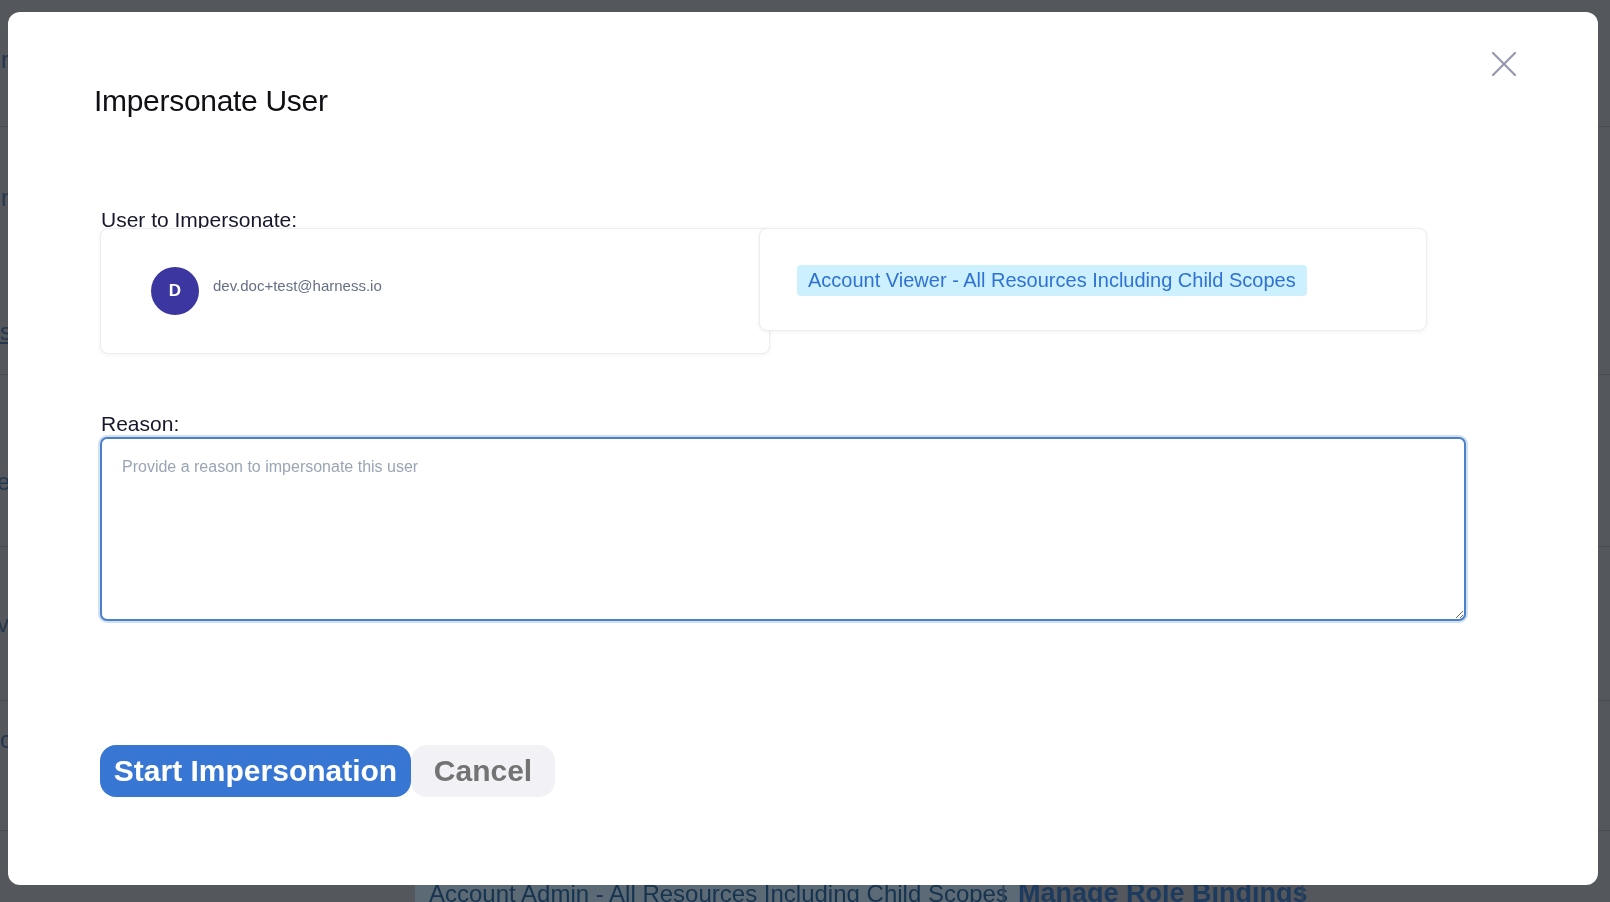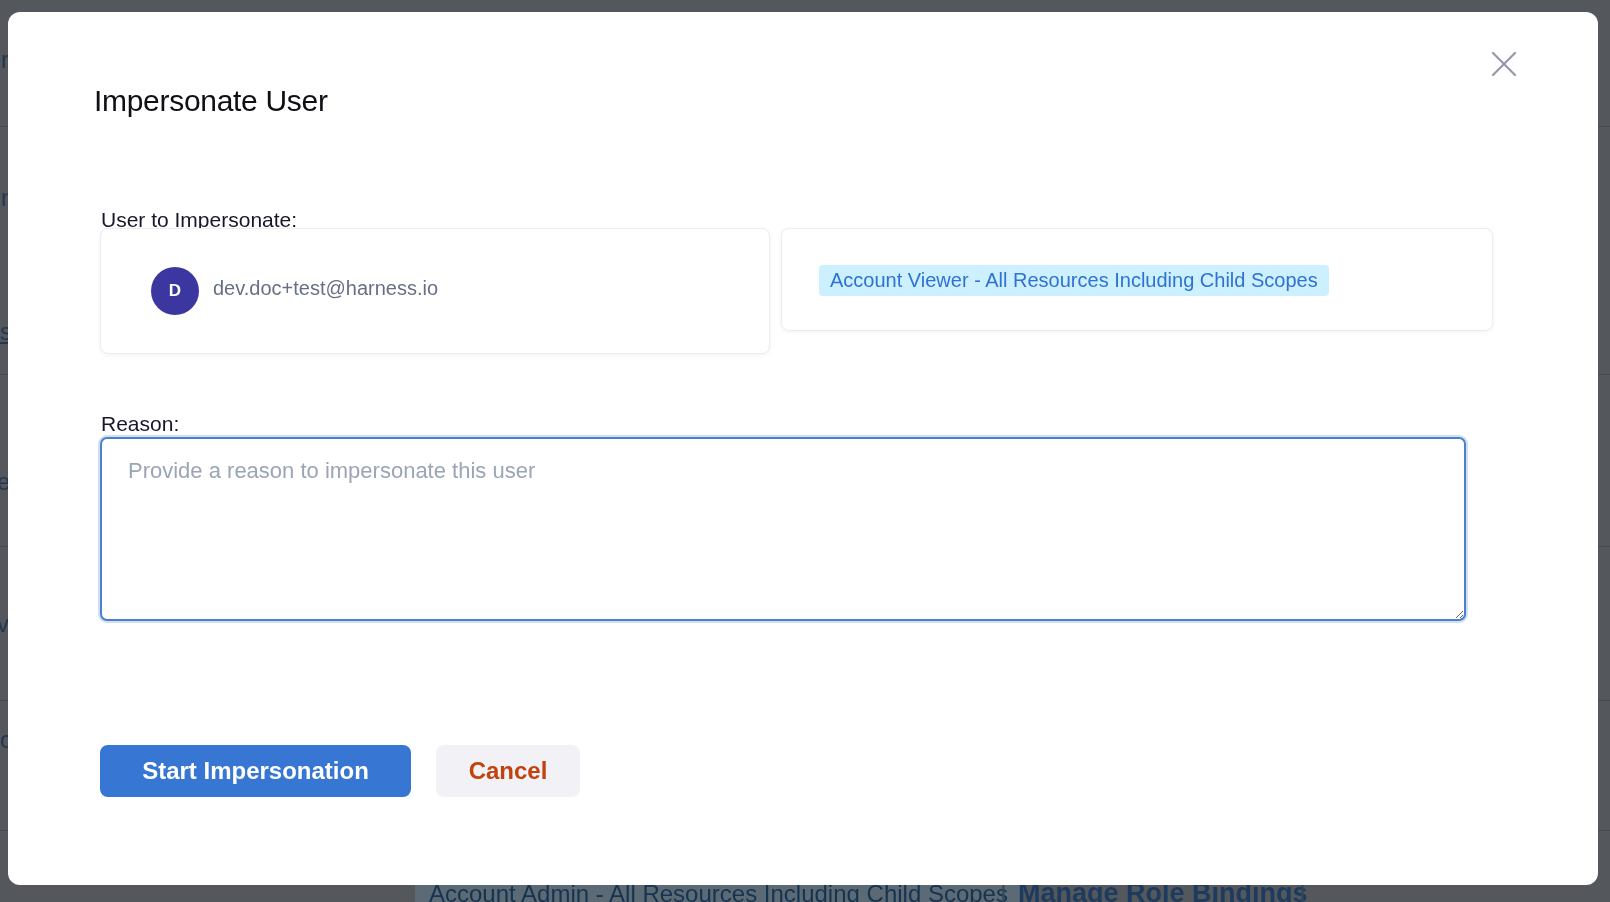--- a/index.html
+++ b/index.html
@@ -64,60 +64,60 @@
   .label-user { left: 93px; top: 186px; margin-top: 10px; }
   .label-role { left: 790px; top: 186px; }
   .label-reason { left: 93px; top: 400px; }
 
   .card {
     position: absolute; background: #fff;
     border: 1px solid #ececf1; border-radius: 8px;
     box-shadow: 0 1px 4px rgba(40,41,61,0.06);
   }
   .user-card { left: 92px; top: 216px; width: 668px; height: 124px; }
-  .role-card { left: 773px; top: 216px; width: 666px; height: 101px; padding-left: 44px; }
+  .role-card { left: 751px; top: 216px; width: 666px; height: 101px; }
 
   .avatar {
     position: absolute; left: 50px; top: 38px;
     width: 48px; height: 48px; border-radius: 50%;
     background: #3b36a0; color: #ffffff;
     font-size: 17px; font-weight: 700;
     display: flex; align-items: center; justify-content: center;
   }
   .user-email {
     position: absolute; left: 112px; top: 48px;
-    font-size: 20px; color: #667085;
+    font-size: 15px; color: #667085;
   }
   .role-tag {
     position: absolute; left: 37px; top: 36px;
     height: 31px; padding: 0 11px; border-radius: 4px;
     background: #cdf0fe; color: #3072d3;
     font-size: 20px; line-height: 31px; white-space: nowrap;
   }
 
   .reason-textarea {
     position: absolute; left: 92px; top: 425px;
     width: 1366px; height: 184px; box-sizing: border-box;
     border: 2px solid #4a80cc; border-radius: 7px;
     box-shadow: 0 0 0 2px rgba(126,168,216,0.35);
-    padding: 19px 26px;
+    padding: 19px 20px;
     font-family: "Liberation Sans", sans-serif;
-    font-size: 22px; color: #22272f;
+    font-size: 16px; color: #22272f;
     outline: none; resize: both;
   }
   .reason-textarea::placeholder { color: #9aa5b5; opacity: 1; }
 
   .btn {
     position: absolute; top: 733px; height: 52px;
-    border: none; border-radius: 8px;
+    border: none; border-radius: 16px;
     font-family: "Liberation Sans", sans-serif;
-    font-size: 24px; font-weight: 700; cursor: pointer;
+    font-size: 30px; font-weight: 700; cursor: pointer;
   }
   .btn-primary { left: 92px; width: 311px; background: #3876d3; color: #ffffff; }
-  .btn-secondary { left: 428px; width: 144px; background: #f2f2f6; color: #c2410c; }
+  .btn-secondary { left: 403px; width: 144px; background: #f2f2f6; color: #737373; }
 </style>
 </head>
 <body>
 
 <div class="backdrop">
   <div class="bg-line" style="top:126px"></div>
   <div class="bg-line" style="top:374px"></div>
   <div class="bg-line" style="top:546px"></div>
   <div class="bg-line" style="top:700px"></div>
   <div class="bg-line" style="top:830px"></div>

